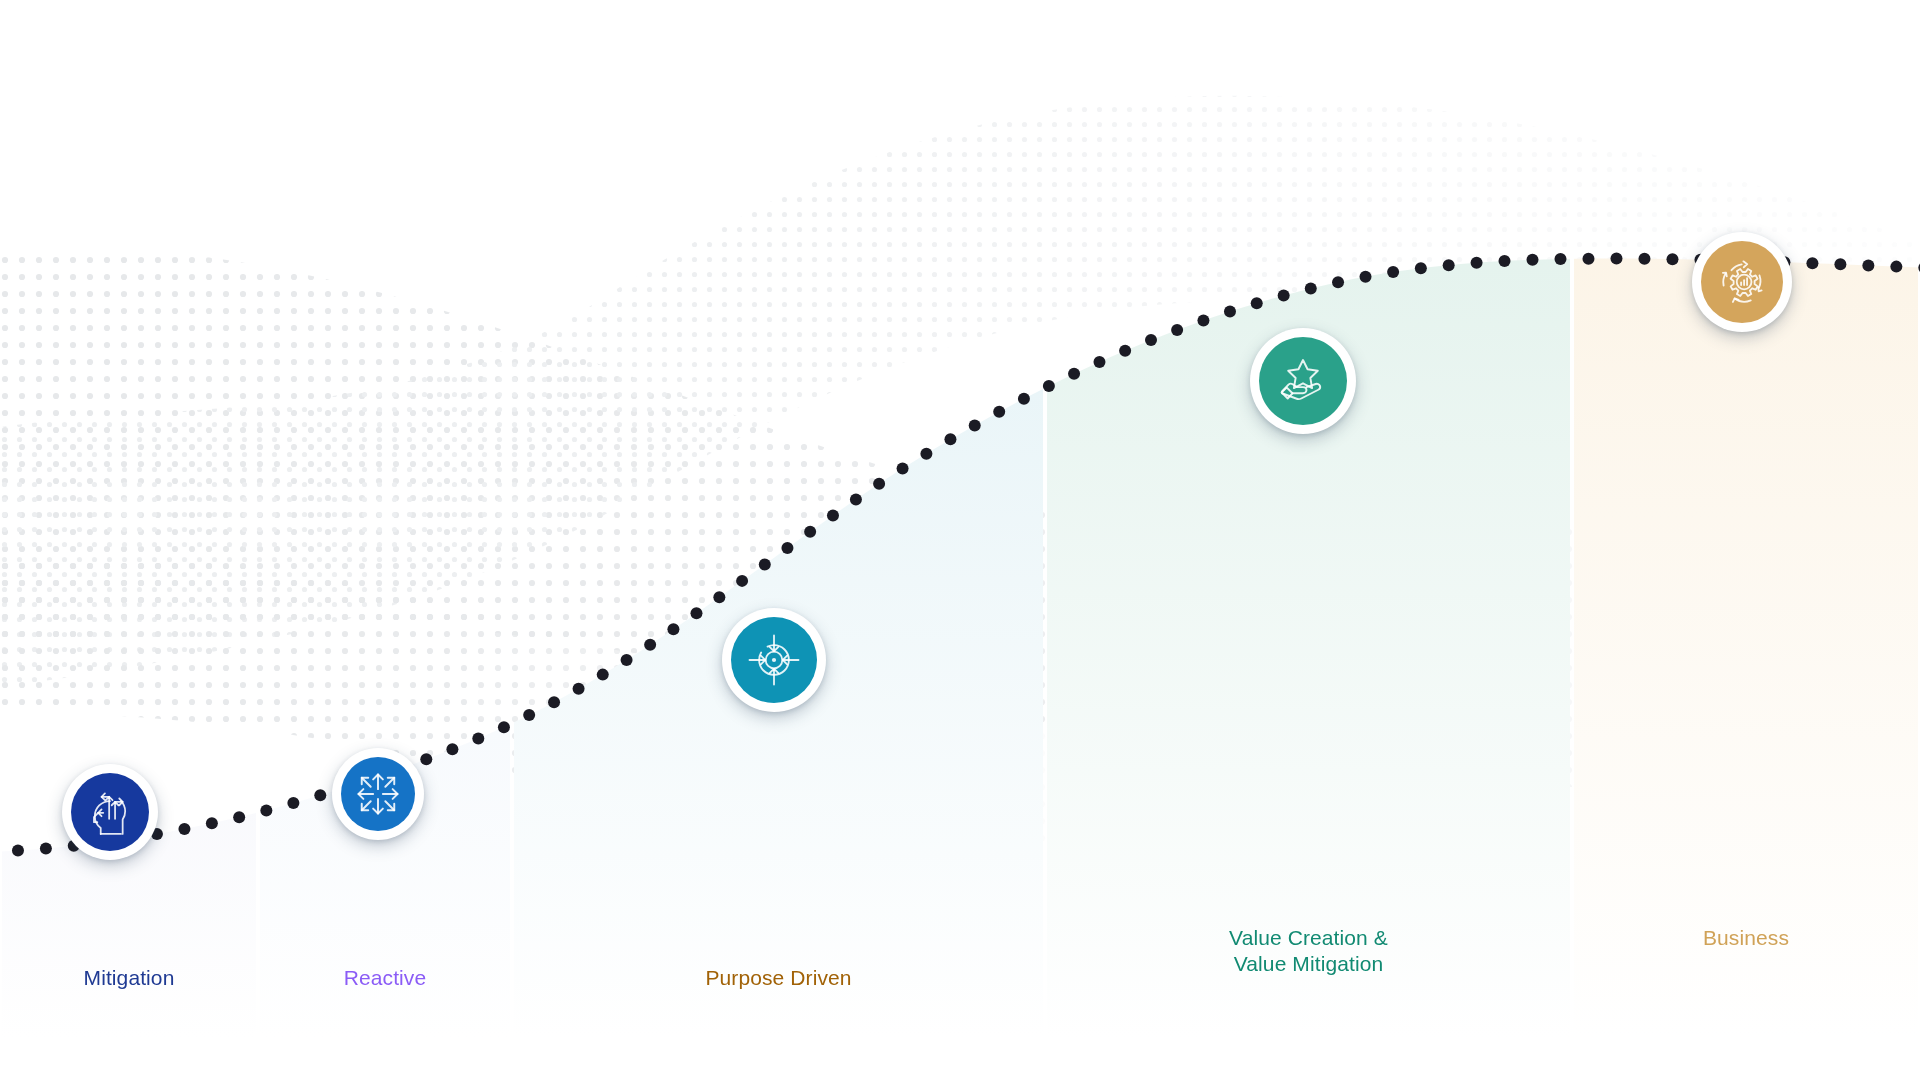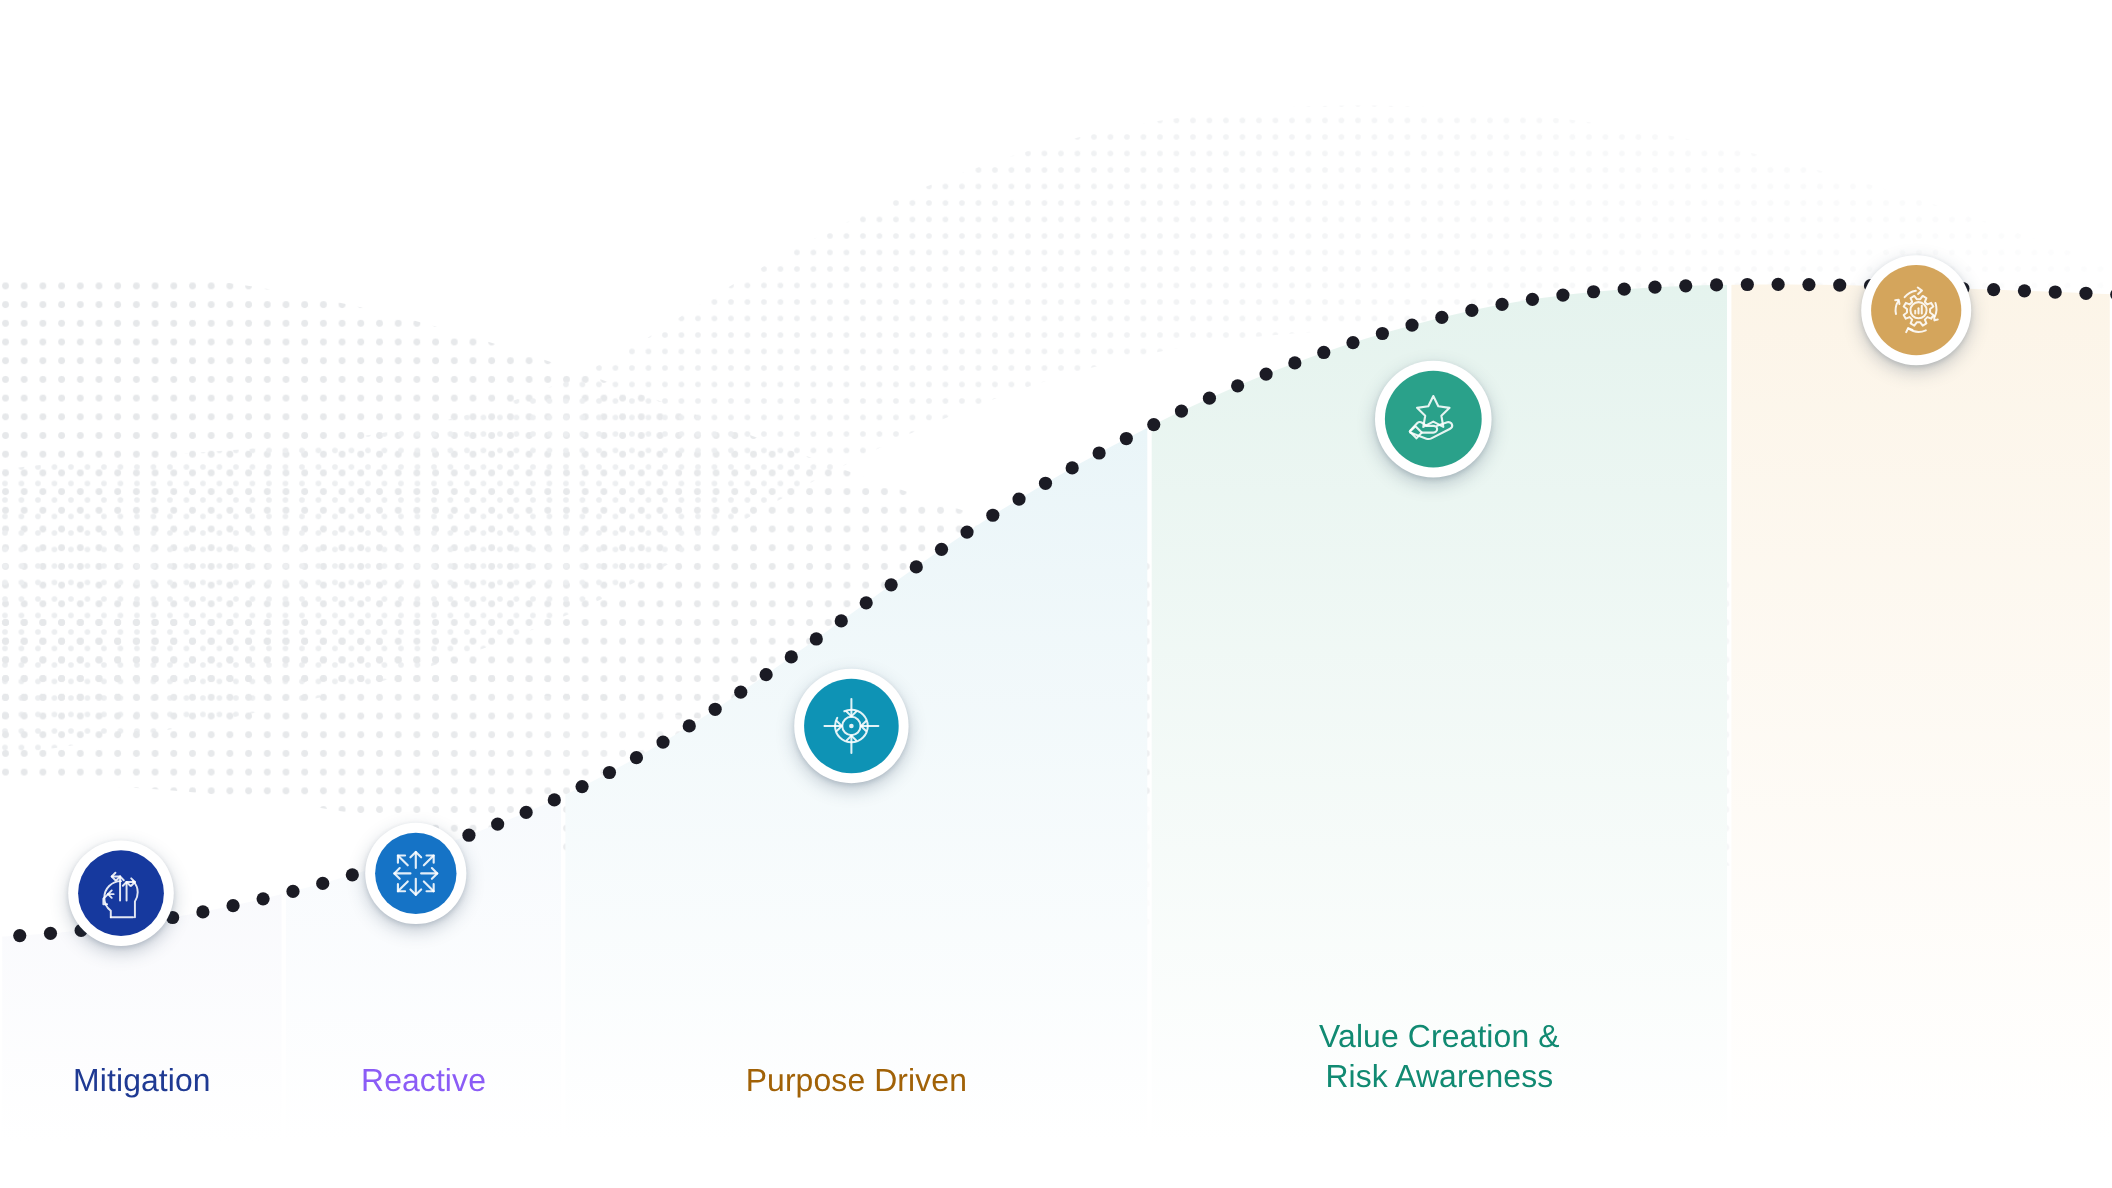--- a/index.html
+++ b/index.html
@@ -7,21 +7,21 @@
        font-family:"Liberation Sans","DejaVu Sans",sans-serif;}
   #stage{position:relative;width:1920px;height:1080px;background:#fff;overflow:hidden;}
   #stage svg.layer{position:absolute;left:0;top:0;width:1920px;height:1080px;}
   .node{position:absolute;border-radius:50%;display:flex;align-items:center;
         justify-content:center;background:#fff;
         box-shadow:0 6px 16px rgba(40,60,90,.26),0 2px 5px rgba(40,60,90,.16);}
   .node .disc{border-radius:50%;display:flex;align-items:center;justify-content:center;
               width:calc(100% - 18px);height:calc(100% - 18px);}
   .node .disc svg{display:block;}
   .lbl{position:absolute;text-align:center;line-height:1.25;
-       font-size:29px;font-weight:400;letter-spacing:.1px;
+       font-size:21px;font-weight:400;letter-spacing:.1px;
        font-family:"Liberation Sans","DejaVu Sans",sans-serif;}
 </style>
 </head>
 <body>
 
 <div id="stage">
 
   <svg class="layer" viewBox="0 0 1920 1080" preserveAspectRatio="none" aria-hidden="true">
     <defs>
       <pattern id="dotgrid" width="17" height="17" patternUnits="userSpaceOnUse">
@@ -297,19 +297,20 @@
         <div>Mitigation</div>
       </div>
       <div class="lbl" style="left: 258px; top: 965px; width: 254px; color: #8b5cf6;">
         <div>Reactive</div>
       </div>
       <div class="lbl" style="left: 512px; top: 965px; width: 533px; color: #a16207;">
         <div>Purpose Driven</div>
       </div>
       <div class="lbl" style="left: 1045px; top: 925px; width: 527px; color: rgb(17, 138, 114);">
         <div>Value Creation &amp;</div>
-        <div>Risk Awareness</div>
+        <div>Value Mitigation</div>
       </div>
       <div class="lbl" style="left: 1572px; top: 925px; width: 348px; color: rgb(208, 162, 87);">
+        <div>Business</div>
       </div>
     </div>
 
 </div>
 
 </body></html>

